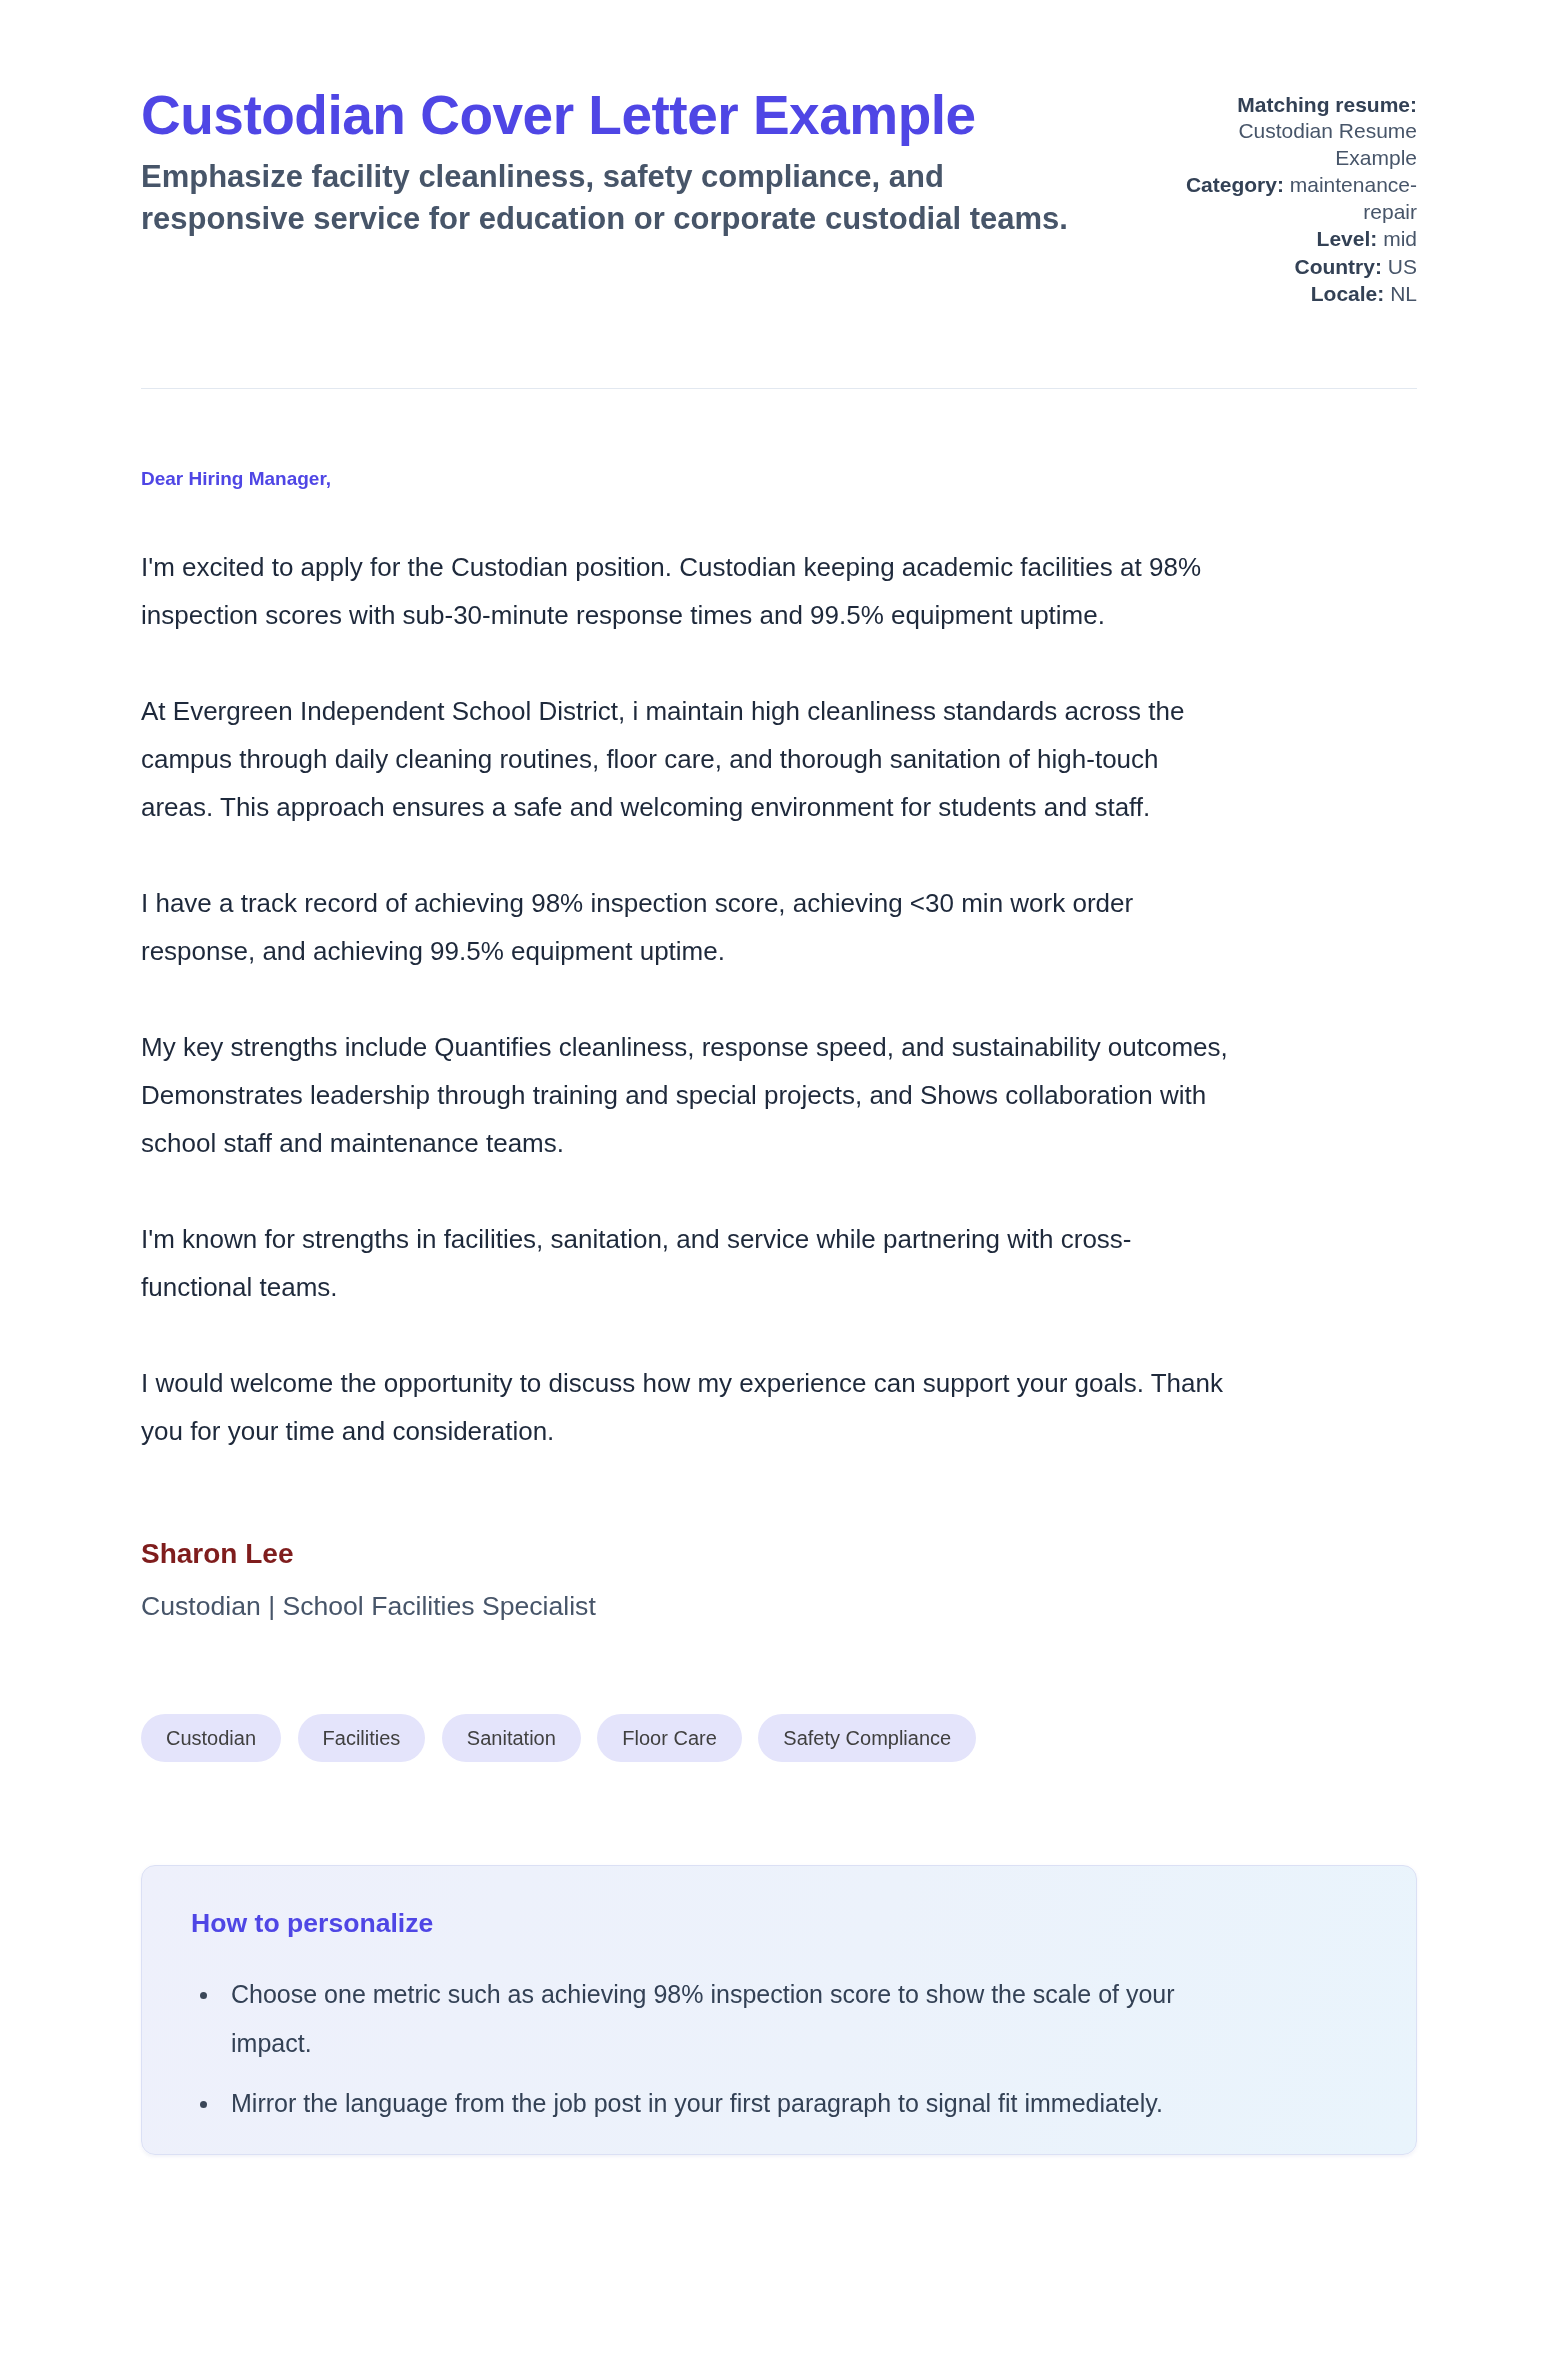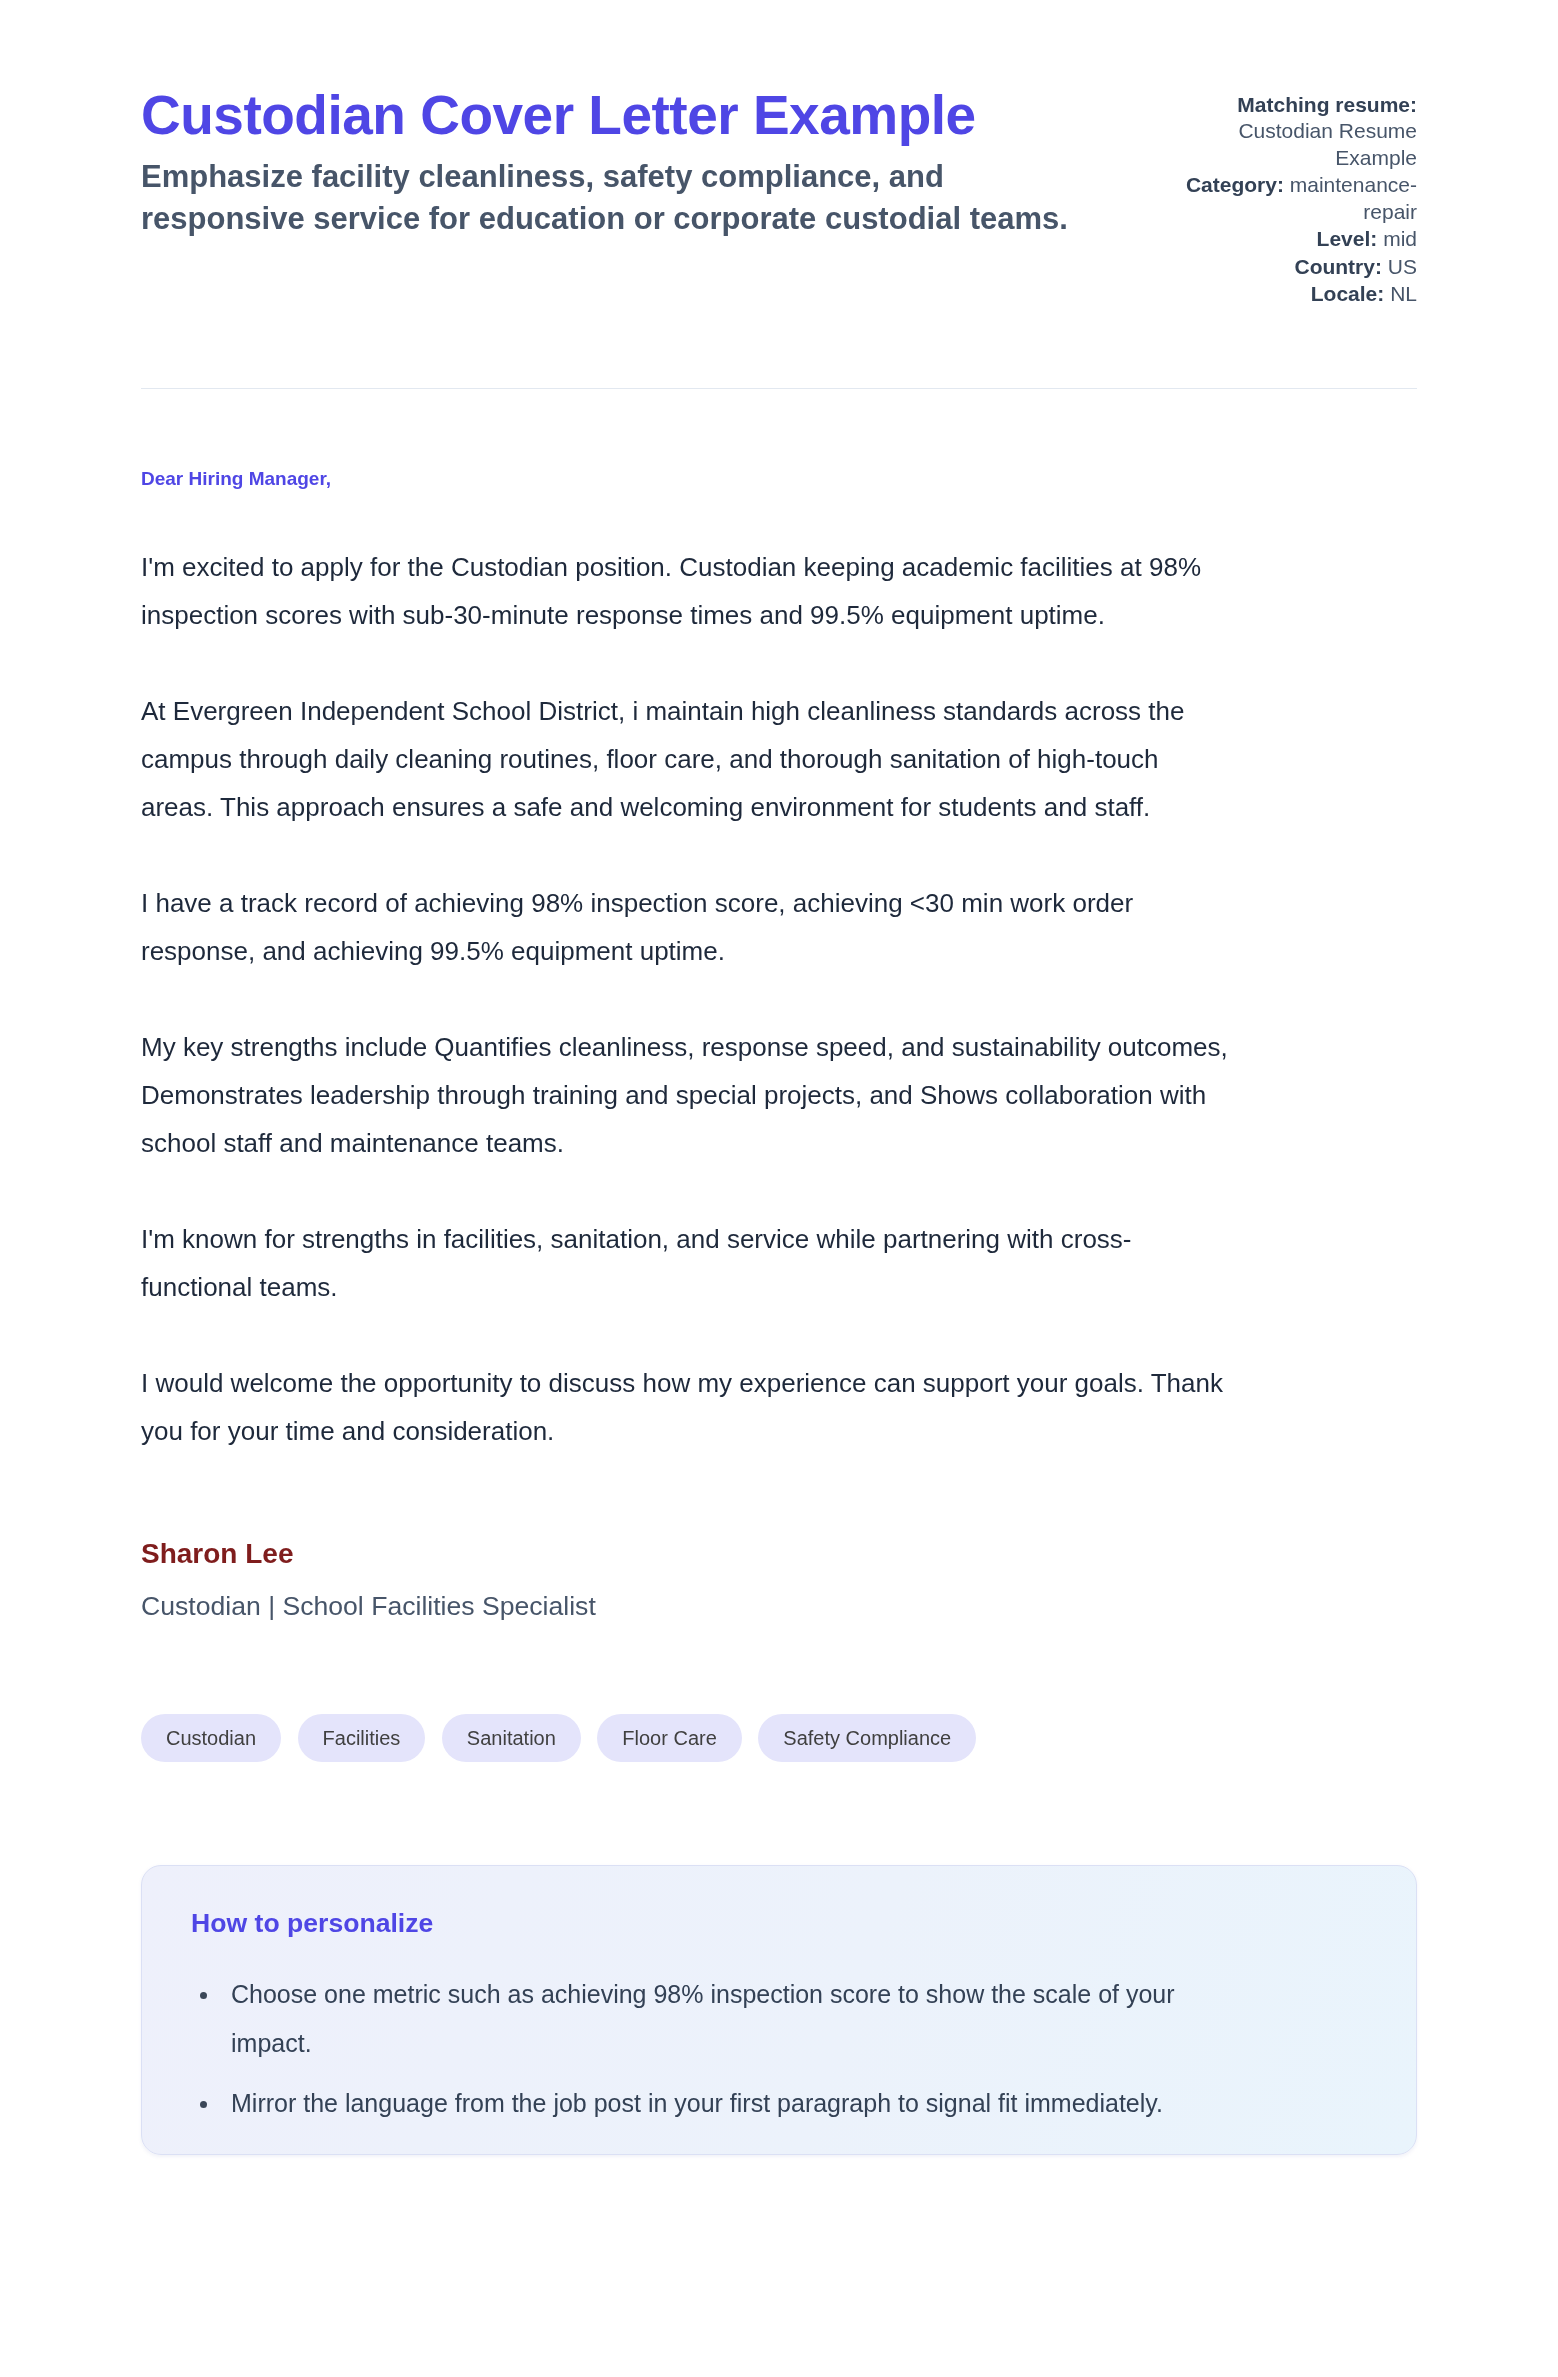--- a/index.html
+++ b/index.html
@@ -95,21 +95,21 @@
     line-height: 24px;
     padding: 12px 25px;
     border-radius: 916px;
     cursor: pointer;
   }
 
   
   .personalize {
     margin-top: 103px;
     border: 0.9px solid #dbe0f5;
-    border-radius: 20px;
+    border-radius: 14px;
     background: linear-gradient(110deg, #eef0fb 0%, #ecf2fb 55%, #e9f4fc 100%);
     box-shadow: 0 1.8px 3.7px rgba(80, 90, 160, 0.08);
     padding: 40px 49px 26px 49px;
   }
   .personalize-heading {
     font-size: 26.6px;
     line-height: 35px;
     font-weight: 700;
     color: #4f46e5;
   }

